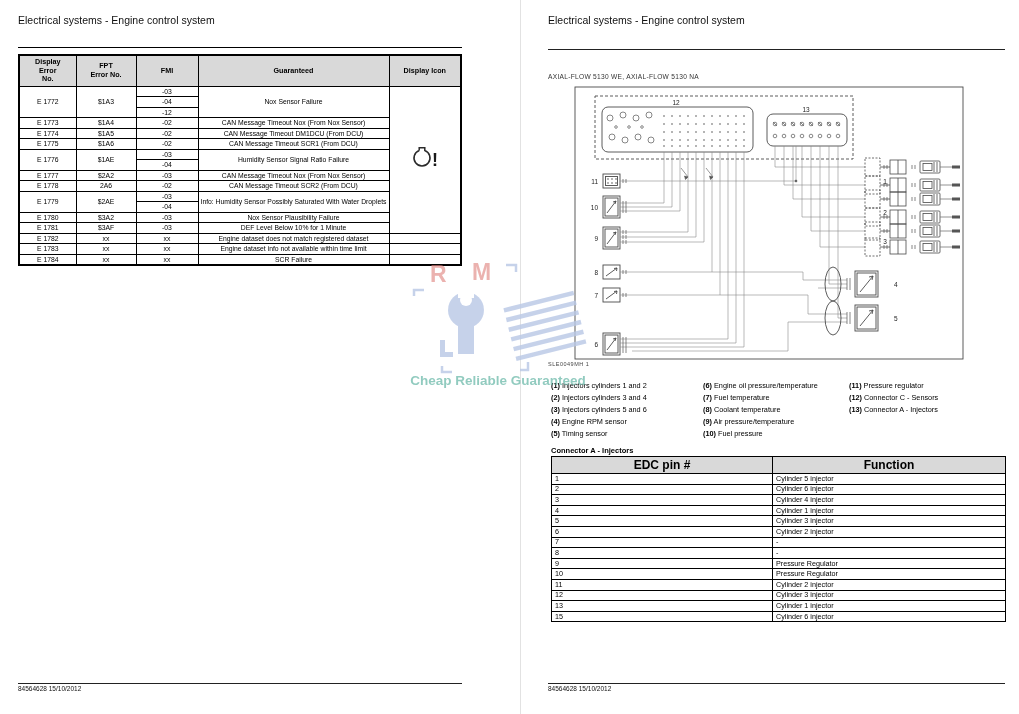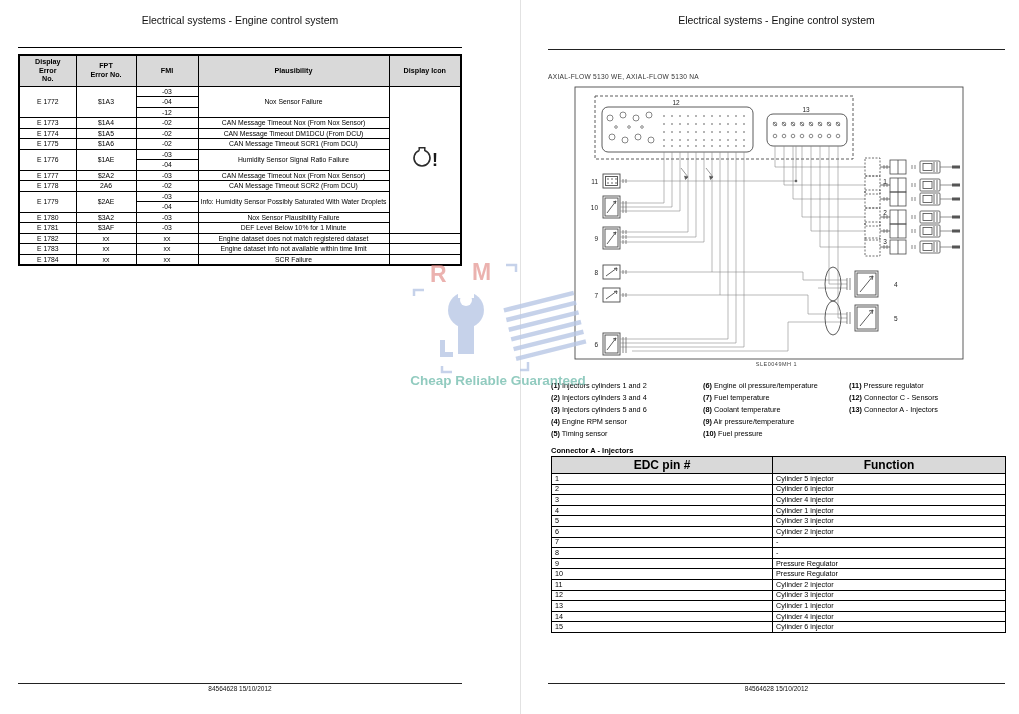--- a/index.html
+++ b/index.html
@@ -1,19 +1,19 @@
 <!DOCTYPE html>
 <html><head>
 <meta charset="utf-8">
 <style>
   html,body{margin:0;padding:0}
   body{width:1019px;height:714px;background:#ffffff;position:relative;
        font-family:"Liberation Sans","DejaVu Sans",sans-serif;color:#000;overflow:hidden}
   .abs{position:absolute}
-  .ctr{text-align:center}
+  .ctr{}
   .pg-header{font-size:10.5px;color:#111}
   .rule{border-top:1.5px solid #000;height:0}
   .thinrule{border-top:1px solid #222;height:0}
 
   
   table.err{border-collapse:collapse;border:2px solid #000;table-layout:fixed;width:442px}
   table.err th{background:#d9d9d9;border:1px solid #000;font-size:7.2px;font-weight:bold;
                padding:2px 13px;line-height:1.2;height:20px}
   table.err td{border:1px solid #000;font-size:6.8px;padding:0 2px;height:9.5px;
                line-height:1.15;text-align:center;vertical-align:middle}
@@ -61,21 +61,21 @@
         <col style="width:60px">
         <col style="width:62px">
         <col style="width:191px">
         <col style="width:72px">
       </colgroup>
     <thead>
       <tr>
         <th>Display Error No.</th>
         <th>FPT Error No.</th>
         <th>FMI</th>
-        <th>Plausibility</th>
+        <th>Guaranteed</th>
         <th>Display Icon</th>
       </tr>
     </thead>
     <tbody>
       <tr>
         <td rowspan="3">E 1772</td>
         <td rowspan="3">$1A3</td>
         <td>-03</td>
         <td rowspan="3">Nox Sensor Failure</td>
         <td rowspan="14" class="iconcell">
@@ -533,24 +533,20 @@
         </tr>
       <tr>
           <td>12</td>
           <td>Cylinder 3 injector</td>
         </tr>
       <tr>
           <td>13</td>
           <td>Cylinder 1 injector</td>
         </tr>
       <tr>
-          <td>14</td>
-          <td>Cylinder 4 injector</td>
-        </tr>
-      <tr>
           <td>15</td>
           <td>Cylinder 6 injector</td>
         </tr>
     </tbody>
   </table>
 
   <div class="abs thinrule" style="left:27px;top:683px;width:457px"></div>
   <div class="abs ctr foot-doc" style="left:27px;top:685px;width:457px">84564628 15/10/2012</div>
 </div>
 

